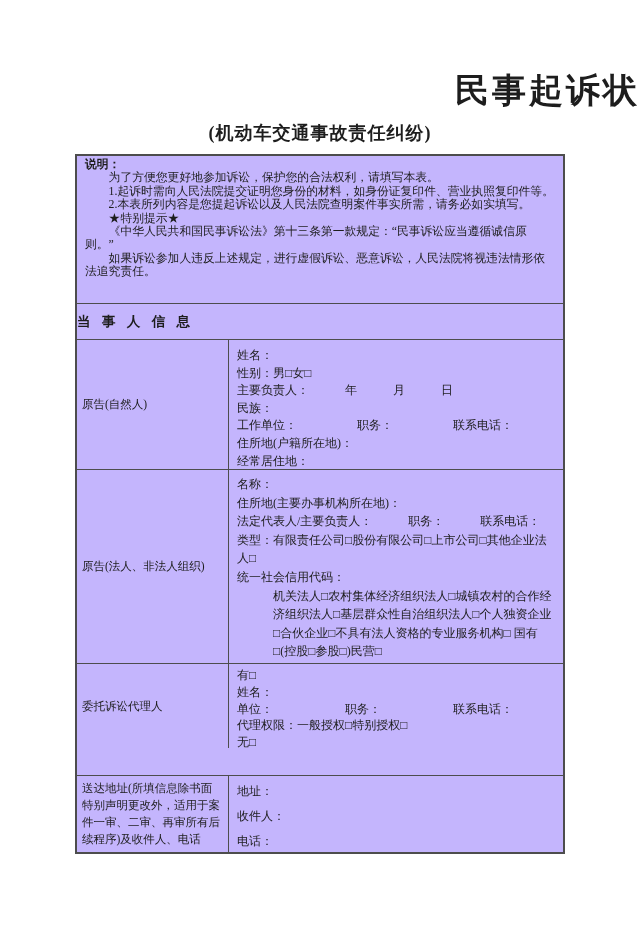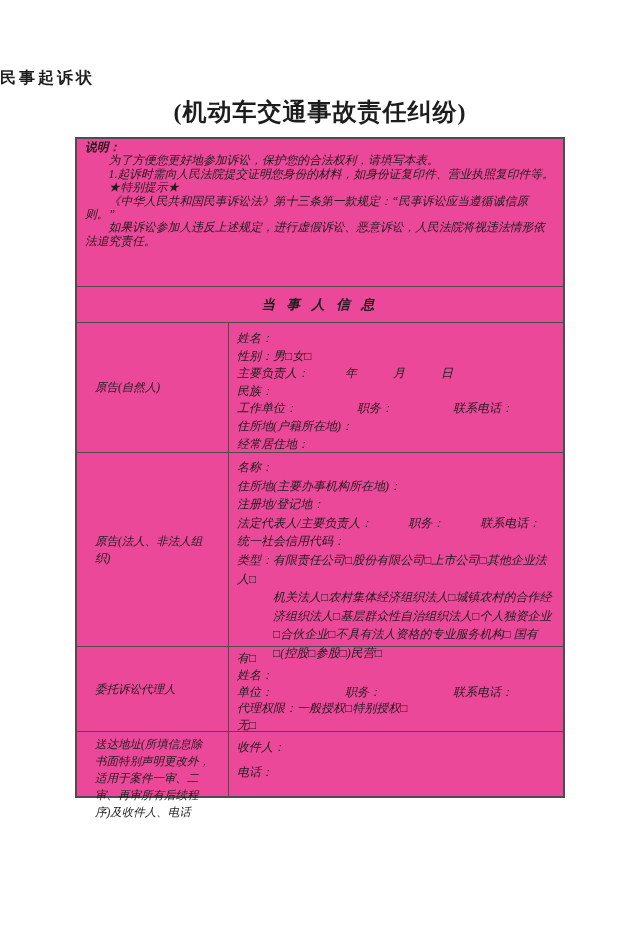--- a/index.html
+++ b/index.html
@@ -5,91 +5,91 @@
   html,body { margin:0; padding:0; }
   body {
     width:640px; height:926px;
     background:#ffffff;
     font-family:"Liberation Serif","DejaVu Serif",serif;
     color:#1d1d1d;
     overflow:hidden;
   }
   .page { padding-top:68px; }
   .doc-title {
-    text-align:left; font-size:16px; font-weight:bold;
+    text-align:right; font-size:34px; font-weight:bold;
     margin:0 0 7px 0; letter-spacing:3px;
   }
   .doc-subtitle {
-    text-align:center; font-size:24px; font-weight:bold;
+    text-align:center; font-size:18px; font-weight:bold;
     margin:0 0 9px 0; letter-spacing:1px;
   }
   .tbl {
     width:486px; margin:0 auto;
     border:2px solid #4d4d4d;
-    background:#ec4899;
-    font-style:italic;
+    background:#c4b5fd;
   }
   .trow { display:flex; border-top:1px solid #4d4d4d; box-sizing:border-box; }
   .trow:first-child { border-top:none; }
 
   
   .notice {
     display:block; height:147px; box-sizing:border-box;
     padding:2px 8px 0 8px;
     font-size:11.8px; line-height:13.4px;
   }
   .notice p { margin:0; text-indent:2em; }
   .notice .heading { font-weight:bold; text-indent:0; }
 
   
   .header-row {
-    height:36px; align-items:center; justify-content:center;
+    height:36px; align-items:center; justify-content:flex-start;
     font-weight:bold; font-size:13.5px; letter-spacing:4px;
   }
 
   
   .cell-label {
     width:152px; flex-shrink:0; box-sizing:border-box;
     border-right:1px solid #4d4d4d;
-    padding:4px 18px;
+    padding:4px 5px;
     font-size:11.5px; line-height:17px;
     display:flex; align-items:center;
   }
   .cell-content {
     flex:1; box-sizing:border-box;
     padding:5px 8px;
     font-size:12px;
   }
   .fline { white-space:pre-wrap; }
   .indent3 { margin-left:3em; }
 
   .r-natural  { height:130px; }
   .r-natural .cell-content { line-height:17.6px; padding-top:7px; }
   .r-legal    { height:194px; }
   .r-legal .cell-content { line-height:18.6px; padding-top:5px; }
   .r-agent    { height:85px; }
   .r-agent .cell-content { line-height:16.8px; padding-top:3px; }
-  .r-address  { height:65px; }
+  .r-address  { height:77px;margin-top:27px; }
   .r-address .cell-content { line-height:25px; padding-top:3px; }
   .r-address .cell-label { align-items:flex-start; padding-top:4px; }
 </style>
 </head>
 <body>
 
 <div class="page">
 
   <h1 class="doc-title">民事起诉状</h1>
   <h2 class="doc-subtitle">(机动车交通事故责任纠纷)</h2>
 
   <div class="tbl">
 
     <div class="trow notice">
       <p class="heading">说明：</p>
       <p>为了方便您更好地参加诉讼，保护您的合法权利，请填写本表。</p>
       <p>1.起诉时需向人民法院提交证明您身份的材料，如身份证复印件、营业执照复印件等。</p>
+      <p>2.本表所列内容是您提起诉讼以及人民法院查明案件事实所需，请务必如实填写。</p>
       <p>★特别提示★</p>
       <p>《中华人民共和国民事诉讼法》第十三条第一款规定：“民事诉讼应当遵循诚信原则。”</p>
       <p>如果诉讼参加人违反上述规定，进行虚假诉讼、恶意诉讼，人民法院将视违法情形依法追究责任。</p>
     </div>
 
     <div class="trow header-row">
       <span>当 事 人 信 息</span>
     </div>
 
     <div class="trow r-natural">
@@ -107,24 +107,23 @@
       </div>
     </div>
 
     <div class="trow r-legal">
       <div class="cell-label">
         <span>原告(法人、非法人组织)</span>
       </div>
       <div class="cell-content">
         <div class="fline">名称：</div>
         <div class="fline">住所地(主要办事机构所在地)：</div>
-        <div class="fline">注册地/登记地：</div>
         <div class="fline">法定代表人/主要负责人：　　　职务：　　　联系电话：</div>
+        <div class="fline">类型：有限责任公司□股份有限公司□上市公司□其他企业法人□</div>
         <div class="fline">统一社会信用代码：</div>
-        <div class="fline">类型：有限责任公司□股份有限公司□上市公司□其他企业法人□</div>
         <div class="fline indent3">机关法人□农村集体经济组织法人□城镇农村的合作经济组织法人□基层群众性自治组织法人□个人独资企业□合伙企业□不具有法人资格的专业服务机构□ 国有□(控股□参股□)民营□</div>
       </div>
     </div>
 
     <div class="trow r-agent">
       <div class="cell-label">
         <span>委托诉讼代理人</span>
       </div>
       <div class="cell-content">
         <div class="fline">有□</div>
@@ -133,19 +132,20 @@
         <div class="fline">代理权限：一般授权□特别授权□</div>
         <div class="fline">无□</div>
       </div>
     </div>
 
     <div class="trow r-address">
       <div class="cell-label">
         <span>送达地址(所填信息除书面特别声明更改外，适用于案件一审、二审、再审所有后续程序)及收件人、电话</span>
       </div>
       <div class="cell-content">
+        <div class="fline">地址：</div>
         <div class="fline">收件人：</div>
         <div class="fline">电话：</div>
       </div>
     </div>
 
   </div>
 </div>
 
 </body></html>

